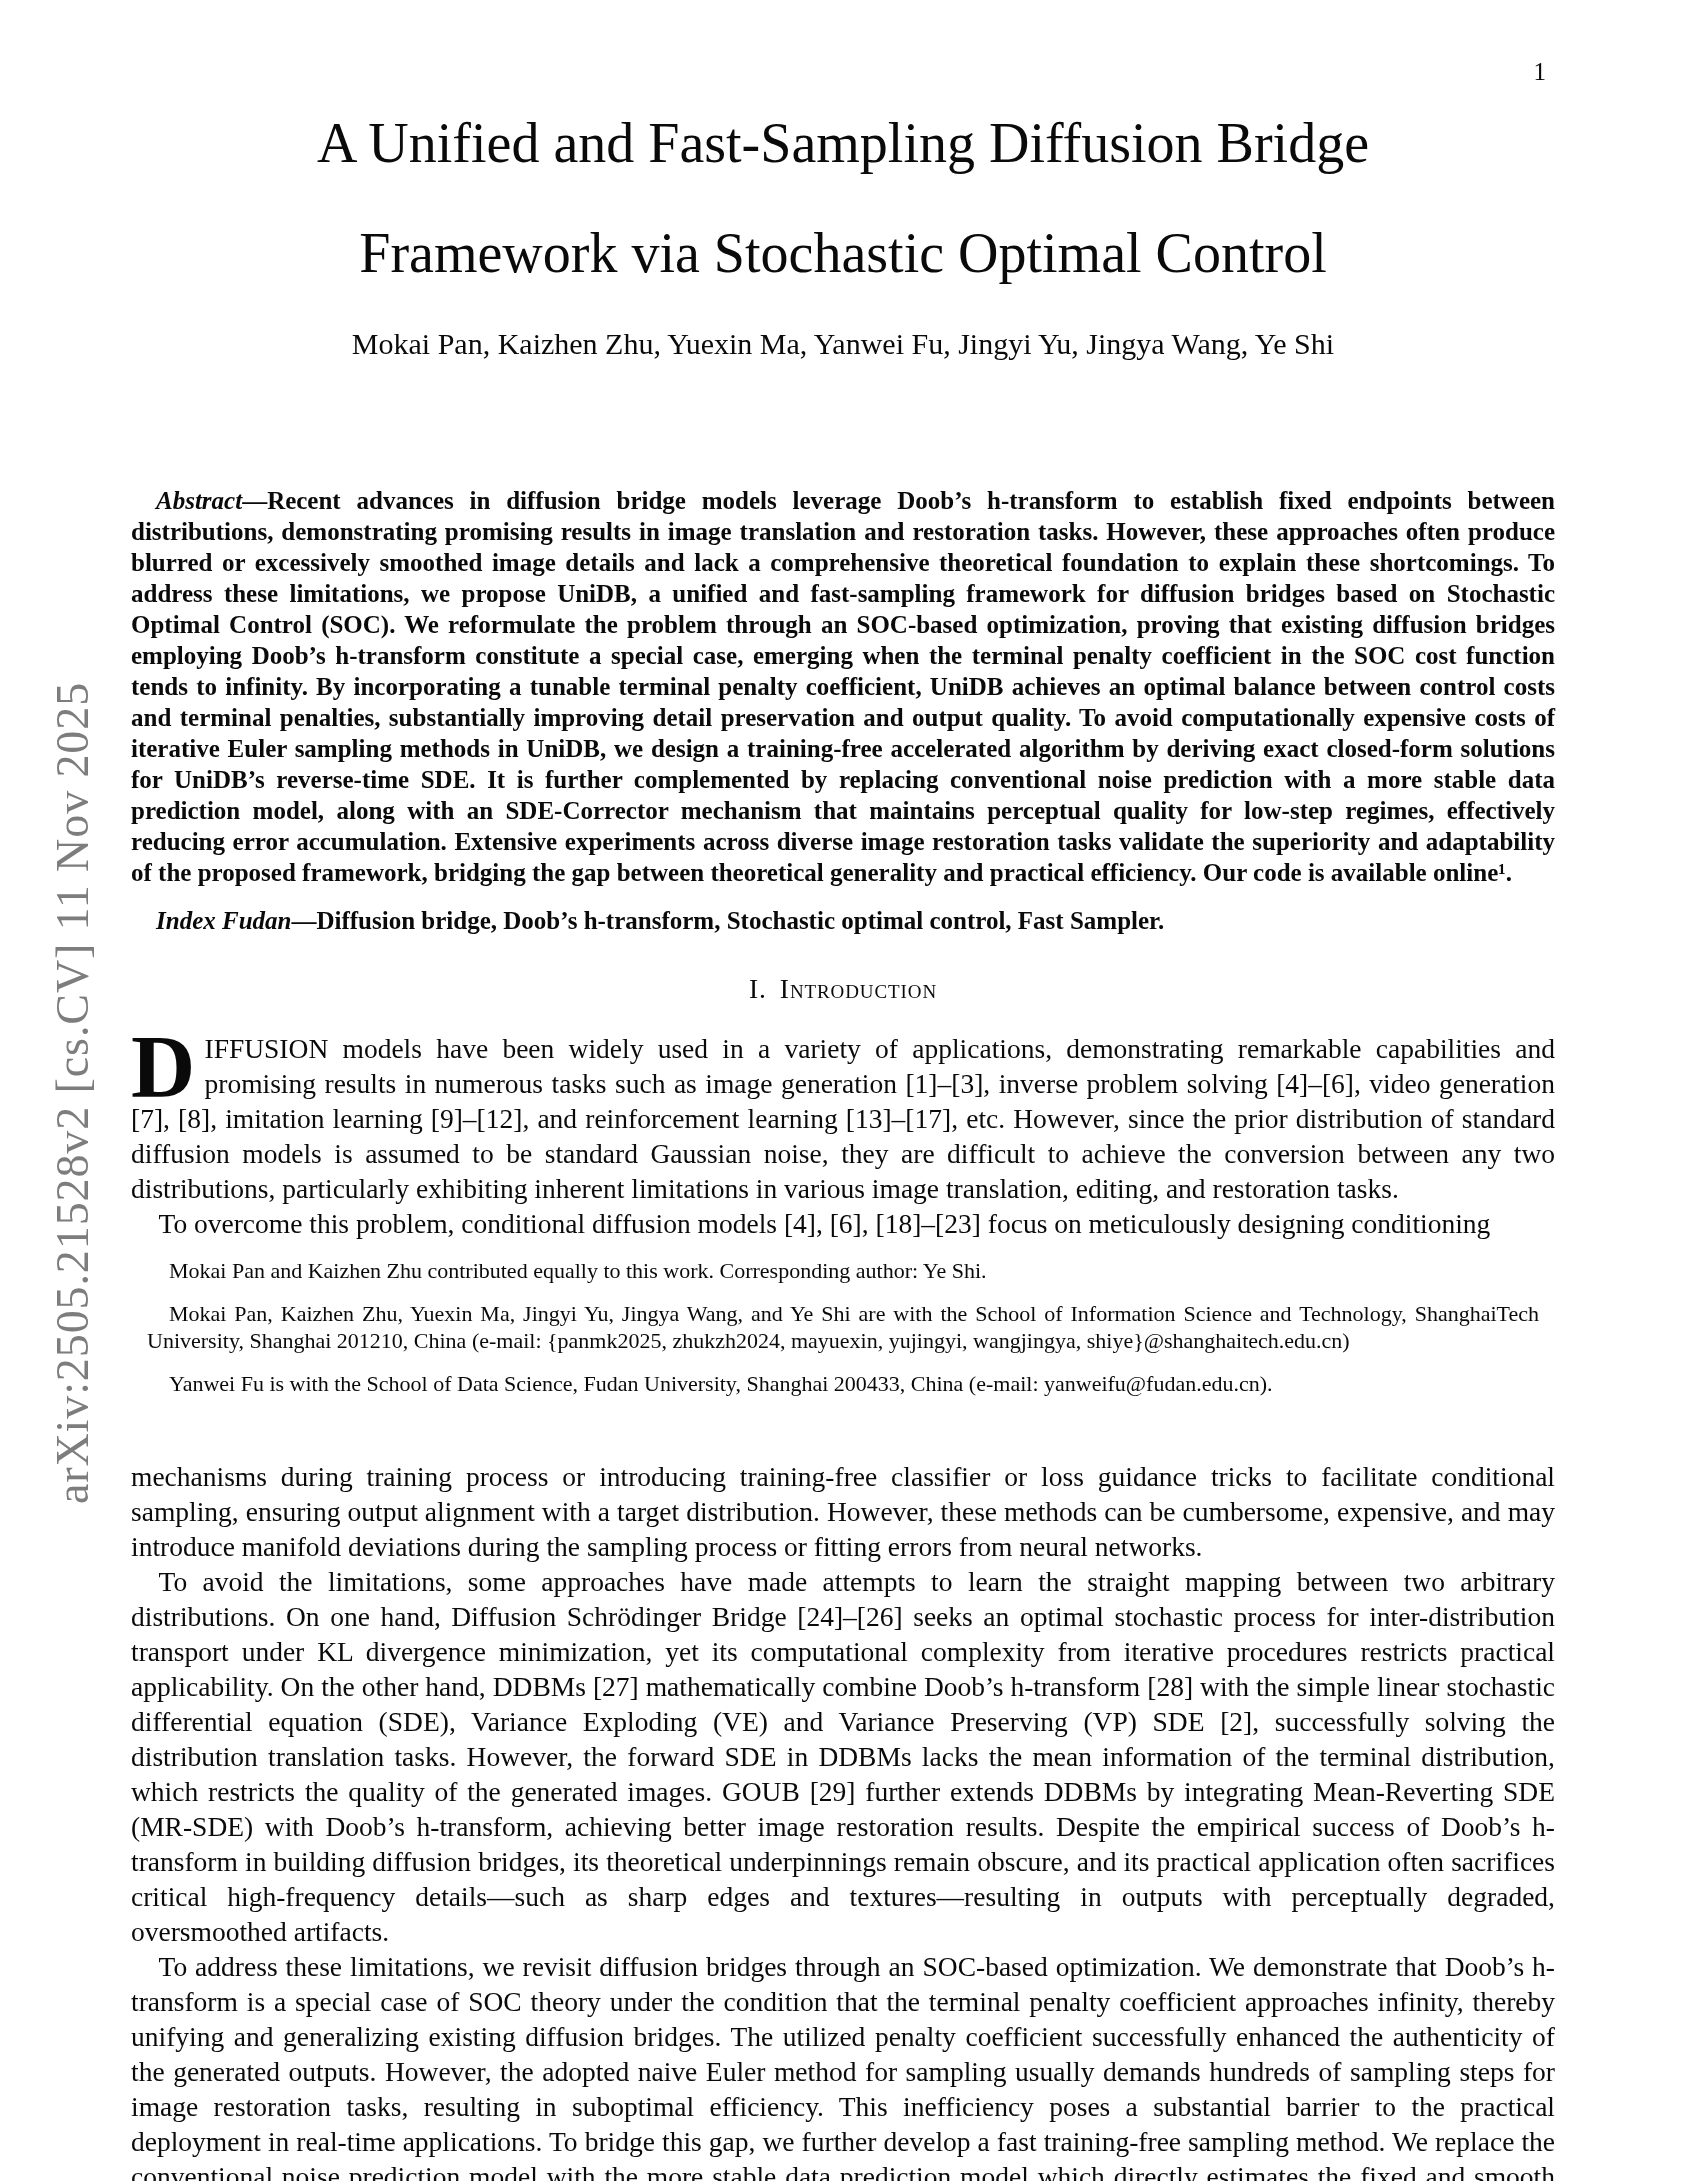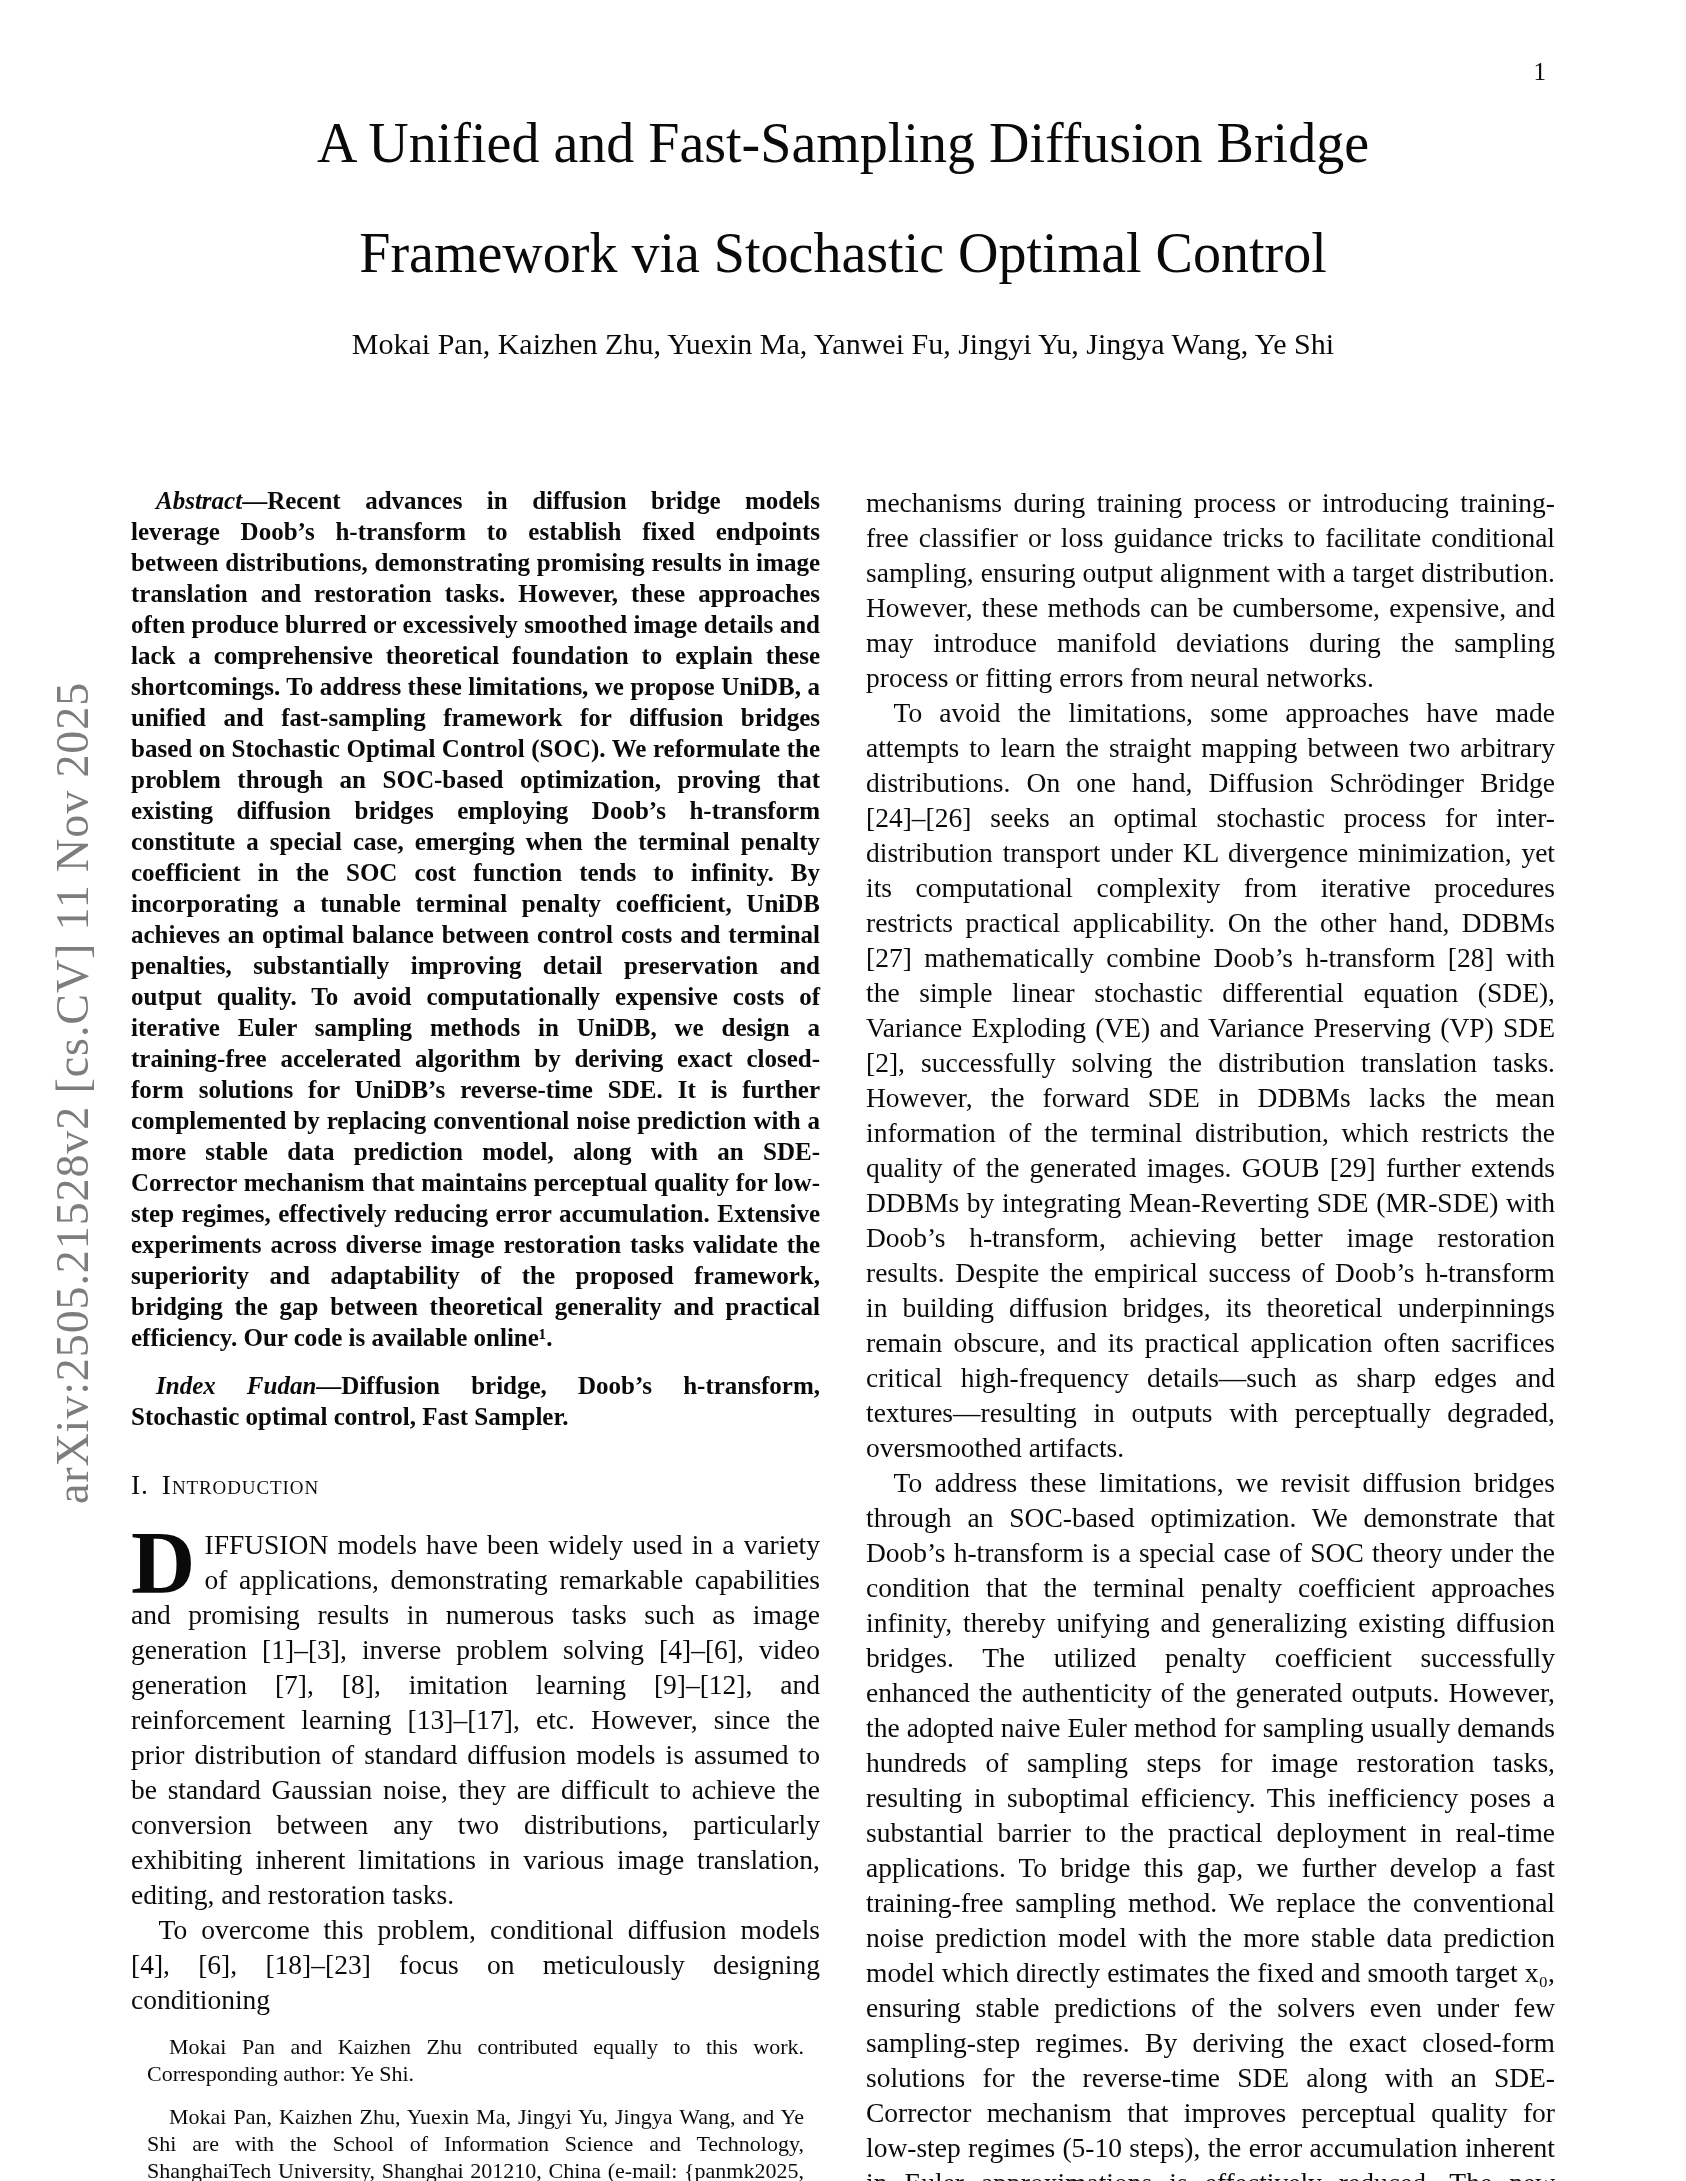--- a/index.html
+++ b/index.html
@@ -35,20 +35,21 @@
     line-height: 110px;
   }
   .authors { margin-top: 16.5px; font-size: 30px; line-height: 37px; }
 
   .columns {
     position: absolute;
     left: 131px; right: 131px;
     top: 485px; bottom: 55px;
     display: flex;
     gap: 46px;
+    flex-direction: column;
   }
   .col {
     flex: 1 1 0;
     display: flex;
     flex-direction: column;
     text-align: justify;
   }
 
   .abstract, .index-terms {
     margin: 0;
@@ -58,21 +59,21 @@
     text-indent: 25px;
     hyphens: auto;
   }
   .index-terms { margin-top: 16.5px; }
   .lead { font-style: italic; }
 
   .section-heading {
     margin: 37px 0 26px 0;
     font-weight: normal;
     font-size: 27.5px;
-    text-align: left;
+    text-align: center;
     letter-spacing: 0.9px;
   }
   .section-heading .sc { font-variant: small-caps; margin-left: 13px; }
 
   .body-par {
     margin: 0;
     font-size: 27.5px;
     line-height: 35px;
     hyphens: auto;
   }

